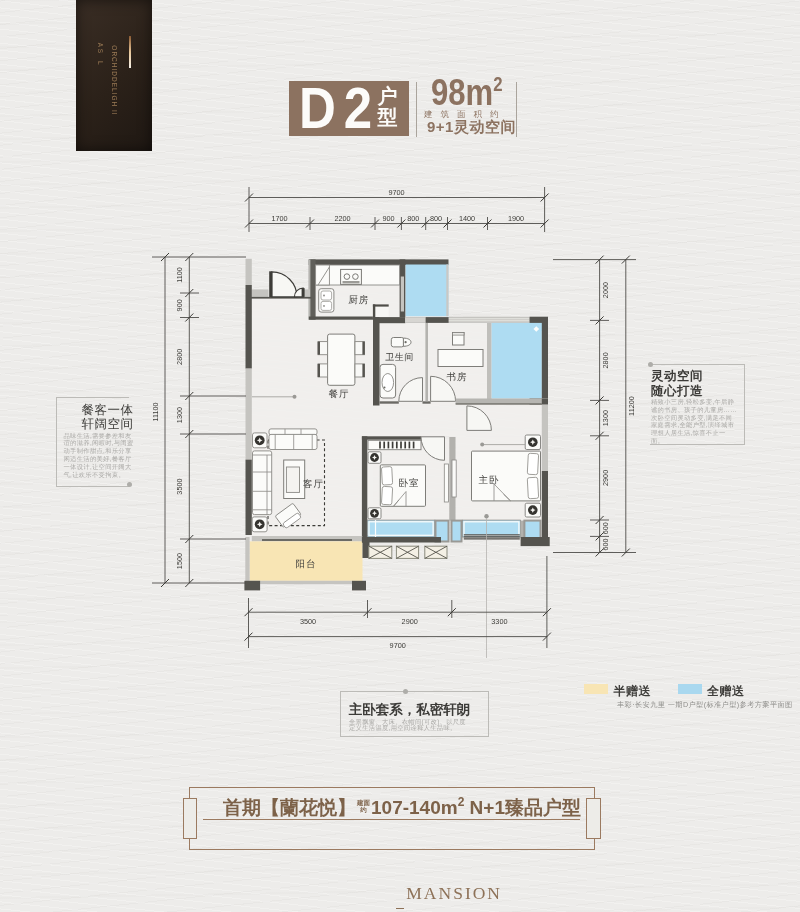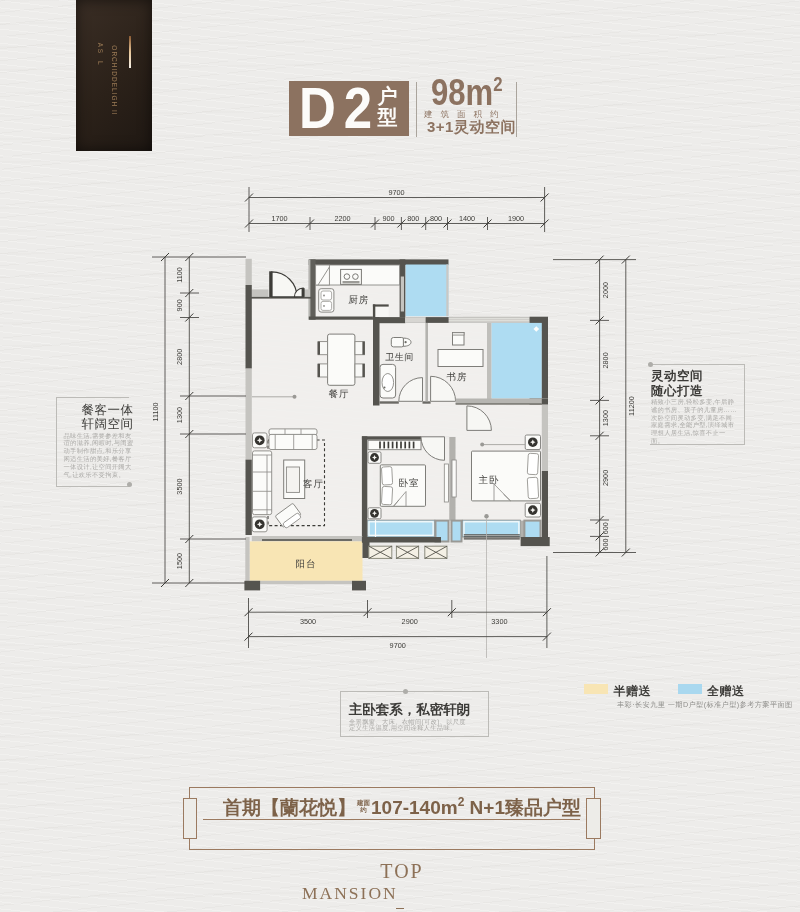--- a/index.html
+++ b/index.html
@@ -32,21 +32,21 @@
 <div class="abs" style="left:377px;top:85.5px;width:21px;color:#fcfbf9;font-weight:bold;font-size:20px;line-height:21.4px;text-align:center;">户<br>型</div>
 
 <div class="abs" style="left:415.5px;top:82px;width:1px;height:55px;background:#aaa49c;"></div>
 
 <div class="abs" style="left:515.5px;top:82px;width:1px;height:55px;background:#aaa49c;"></div>
 
 <div class="abs" style="left:431px;top:72px;color:#8c7260;font-size:37px;font-weight:bold;transform:scaleX(.84);transform-origin:0 0;">98m<span style="font-size:20px;vertical-align:14px;">2</span></div>
 
 <div class="abs" style="left:424px;top:109.3px;width:80px;color:#8c7260;font-size:8.5px;letter-spacing:8px;white-space:nowrap;">建筑面积约</div>
 
-<div class="abs" style="left:427px;top:117.5px;color:#8c7260;font-size:15px;font-weight:bold;letter-spacing:.5px;white-space:nowrap;">3+1灵动空间</div>
+<div class="abs" style="left:427px;top:117.5px;color:#8c7260;font-size:15px;font-weight:bold;letter-spacing:.5px;white-space:nowrap;">9+1灵动空间</div>
 
 <div class="abs" style="left:55.8px;top:396.6px;width:72.6px;height:88.4px;border-top:1px solid #bcbbb7;border-left:1px solid #bcbbb7;border-bottom:1px solid #bcbbb7;"></div>
 
 <div class="abs" style="left:127px;top:482px;width:5px;height:5px;border-radius:50%;background:#aeada9;"></div>
 
 <div class="abs" style="left:63.5px;top:402.5px;width:70px;color:#3c3b38;font-size:12.5px;font-weight:normal;line-height:14.9px;letter-spacing:0.5px;white-space:nowrap;text-align:right;">餐客一体<br>轩阔空间</div>
 
 <div class="abs" style="left:63.5px;top:431.5px;width:71px;color:#aaa9a6;font-size:6.3px;line-height:7.9px;letter-spacing:.3px;">品味生活,需要参差和友谊的滋养,闲暇时,与闺蜜动手制作甜点,和乐分享闲适生活的美好,餐客厅一体设计,让空间开阔大气,让欢乐不受拘束。</div>
 
 <div class="abs" style="left:650.4px;top:364px;width:93.6px;height:79.2px;border-top:1px solid #bcbbb7;border-right:1px solid #bcbbb7;border-bottom:1px solid #bcbbb7;"></div>
@@ -79,23 +79,22 @@
 
 <div class="abs" style="left:203px;top:819.4px;width:377px;height:1px;background:#9b7a60;"></div>
 
 <div class="abs" style="left:182.8px;top:798.2px;width:12.4px;height:38.6px;background:#edece8;border:1px solid #9b7a60;"></div>
 
 <div class="abs" style="left:586.3px;top:798.2px;width:12.4px;height:38.6px;background:#edece8;border:1px solid #9b7a60;"></div>
 
 <div class="abs" style="left:223px;top:794.5px;width:365px;height:24px;color:#7d6249;font-size:19px;font-weight:bold;white-space:nowrap;">首期【蘭花悦】<span style="display:inline-block;vertical-align:2px;width:15px;color:#7d6249;font-size:6.5px;line-height:6.5px;font-weight:bold;text-align:center;letter-spacing:0;">建面<br>约</span>107-140m<span style="font-size:12px;vertical-align:8px;">2</span> N+1臻品户型</div>
 
 
-<div class="abs" style="left:302px;top:861px;width:200px;text-align:center;color:#8d7157;font-family:'Liberation Serif',serif;font-size:20px;line-height:20px;letter-spacing:2px;">TOP</div>
-
-<div class="abs" style="left:302px;top:884px;width:200px;text-align:left;color:#8d7157;font-family:'Liberation Serif',serif;font-size:17.5px;line-height:18px;letter-spacing:2px;">MANSION</div>
+
+<div class="abs" style="left:302px;top:884px;width:200px;text-align:right;color:#8d7157;font-family:'Liberation Serif',serif;font-size:17.5px;line-height:18px;letter-spacing:2px;">MANSION</div>
 
 <div class="abs" style="left:396px;top:907.5px;width:8px;height:1.4px;background:#8d7157;"></div>
 
 <svg class="abs" style="left:0;top:0;" width="800" height="912" viewBox="0 0 800 912">
 <g fill="none" stroke="none">
 
 <g fill="#f1f0ed" fill-opacity="0.9">
   <rect x="251.8" y="298.5" width="121.2" height="237.5"></rect>
   <rect x="308.8" y="262" width="96.5" height="56"></rect>
   <rect x="373" y="317" width="175" height="88.5"></rect>

